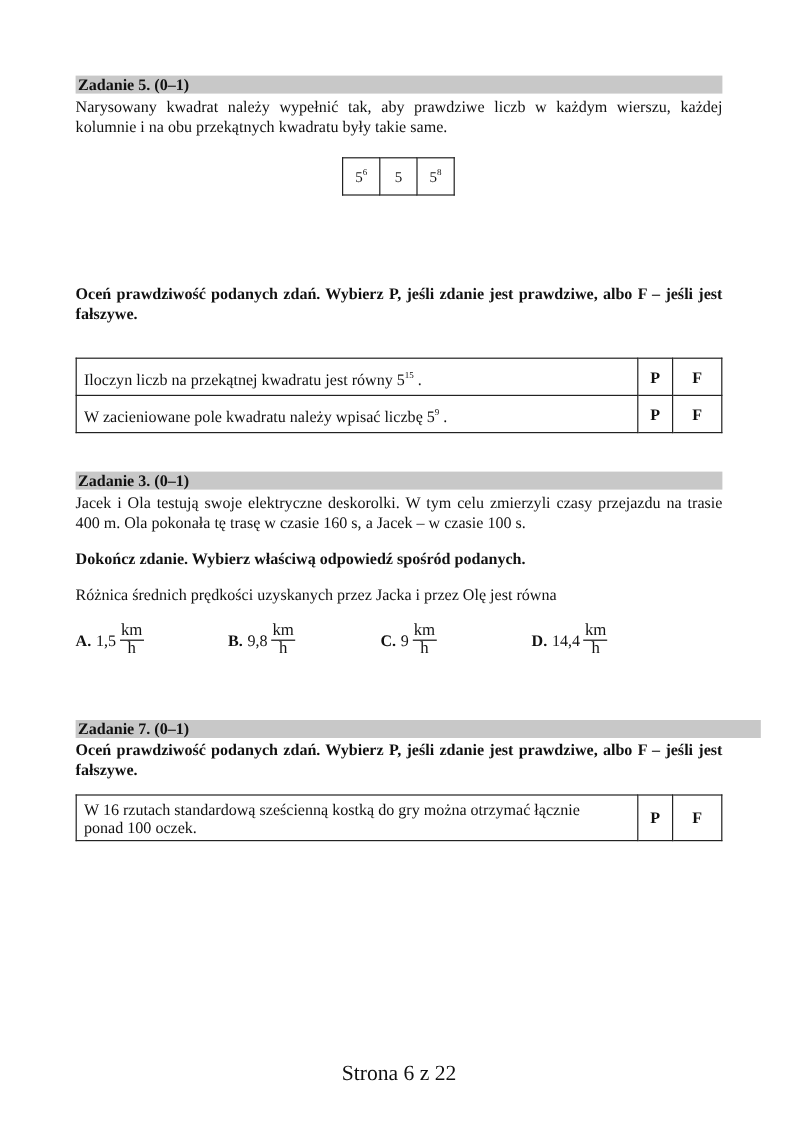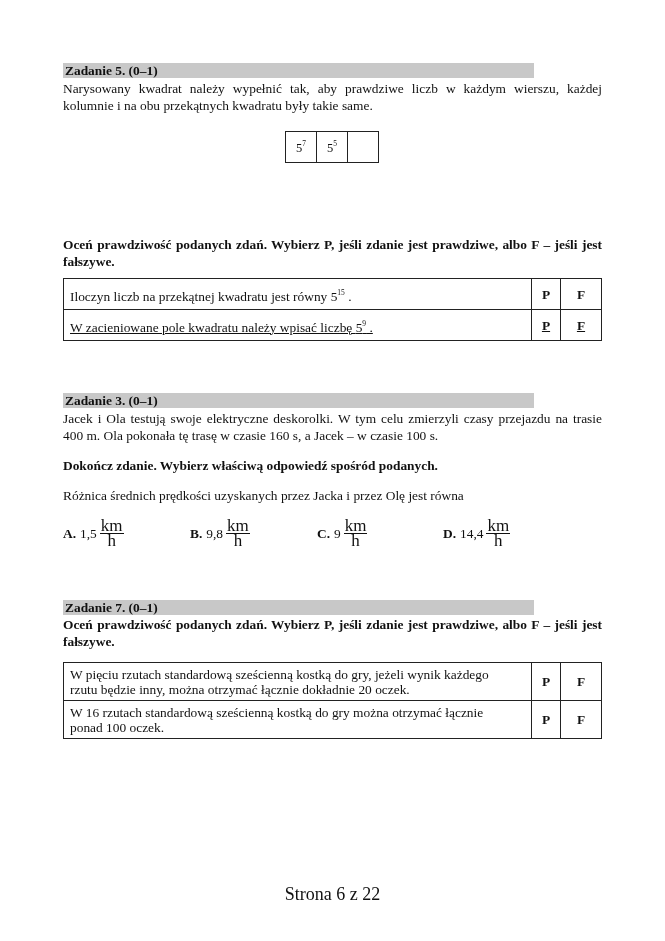--- a/index.html
+++ b/index.html
@@ -1,62 +1,62 @@
 <!DOCTYPE html>
 <html><head>
 <meta charset="utf-8">
 <style>
   html, body { margin:0; padding:0; }
   body { width:665px; height:941px; background:#fff; position:relative; overflow:hidden;
          font-family:"Liberation Serif", "DejaVu Serif", serif; color:#111; font-size:13.4px; }
-  .bar { position:absolute; left:63px; width:471px; height:15px; background:#c8c8c8; }
+  .bar { position:absolute; left:63px; width:539px; height:15px; background:#c8c8c8; }
   .bar span { position:absolute; left:2px; top:0px; font-weight:bold; font-size:13.4px; line-height:15px; }
   .para { position:absolute; left:63px; width:539px; line-height:17px; text-align:justify; }
   .bold { font-weight:bold; }
   table.pf { position:absolute; left:63px; width:539px; border-collapse:collapse; }
   table.pf td { border:1.5px solid #222; padding:0 6px; vertical-align:middle; font-size:13.4px; line-height:15px; }
   table.pf td.pc { width:28px; text-align:center; font-weight:bold; padding:0; }
   table.grid { position:absolute; left:285px; top:131px; border-collapse:collapse; }
   table.grid td { width:30px; height:30px; border:1.5px solid #222; text-align:center; vertical-align:middle; font-size:12.5px; padding:0; }
   table.grid td.shade { background:#c8c8c8; }
   sup { font-size:7.5px; vertical-align:6px; }
   .opt { position:absolute; top:519px; display:flex; align-items:center; font-size:13.4px; }
   .opt .lab { font-weight:bold; margin-right:4px; }
-  .frac { display:inline-flex; flex-direction:column; align-items:center; margin-left:3px; font-size:17px; line-height:14px; }
+  .frac { display:inline-flex; flex-direction:column; align-items:center; margin-left:3px; font-size:14px; line-height:14px; }
   .frac .num { border-bottom:1px solid #111; padding:0 1px; }
   .footer { position:absolute; top:884px; left:0; width:665px; text-align:center; font-size:18px; }
 </style>
 </head>
 <body>
 
 <div class="bar" style="top:63px;">
   <span>Zadanie 5. (0–1)</span>
 </div>
 <div class="para" style="top:80px;">Narysowany kwadrat należy wypełnić tak, aby prawdziwe liczb w każdym wierszu, każdej kolumnie i na obu przekątnych kwadratu były takie same.</div>
 
 <table class="grid">
   <tbody>
-  <tr>
-    <td><span>5</span><sup>7</sup></td>
-    <td><span>5</span><sup>5</sup></td>
-    <td></td>
+      <tr>
+    <td><span>5</span><sup>6</sup></td>
+    <td><span>5</span><sup></sup></td>
+    <td><span>5</span><sup>8</sup></td>
   </tr>
 </tbody>
   </table>
 
 <div class="para bold" style="top:236px;">Oceń prawdziwość podanych zdań. Wybierz P, jeśli zdanie jest prawdziwe, albo F – jeśli jest fałszywe.</div>
 
-<table class="pf" style="top:278px;border-radius:20px;">
+<table class="pf" style="top:298px;border-radius:20px;">
   <tbody>
       <tr style="height:31px;">
     <td><span>Iloczyn liczb na przekątnej kwadratu jest równy </span><span>5</span><sup>15</sup><span> .</span></td>
     <td class="pc">P</td>
     <td class="pc" style="width:40px;">F</td>
   </tr>
-  <tr style="height:31px;text-decoration:underline;">
+  <tr style="height:31px;">
     <td><span>W zacieniowane pole kwadratu należy wpisać liczbę </span><span>5</span><sup>9</sup><span> .</span></td>
     <td class="pc">P</td>
     <td class="pc" style="width:40px;">F</td>
   </tr>
 </tbody>
   </table>
 
 <div class="bar" style="top:393px;">
   <span>Zadanie 3. (0–1)</span>
 </div>
@@ -90,32 +90,27 @@
 </div>
 <div class="opt" style="left:443px;">
   <span class="lab">D.</span>
   <span>14,4</span>
   <span class="frac">
       <span class="num">km</span>
       <span>h</span>
     </span>
 </div>
 
-<div class="bar" style="top:600px;">
+<div class="bar" style="top:600px;padding-left:32px;">
   <span>Zadanie 7. (0–1)</span>
 </div>
 <div class="para bold" style="top:616px;">Oceń prawdziwość podanych zdań. Wybierz P, jeśli zdanie jest prawdziwe, albo F – jeśli jest fałszywe.</div>
 
 <table class="pf" style="top:662px;">
   <tbody>
-      <tr style="height:38px;">
-    <td style="padding-right:40px;">W pięciu rzutach standardową sześcienną kostką do gry, jeżeli wynik każdego rzutu będzie inny, można otrzymać łącznie dokładnie 20 oczek.</td>
-    <td class="pc">P</td>
-    <td class="pc" style="width:40px;">F</td>
-  </tr>
   <tr style="height:38px;">
     <td style="padding-right:30px;">W 16 rzutach standardową sześcienną kostką do gry można otrzymać łącznie ponad 100 oczek.</td>
     <td class="pc">P</td>
     <td class="pc" style="width:40px;">F</td>
   </tr>
 </tbody>
   </table>
 
 <div class="footer">Strona 6 z 22</div>
 

